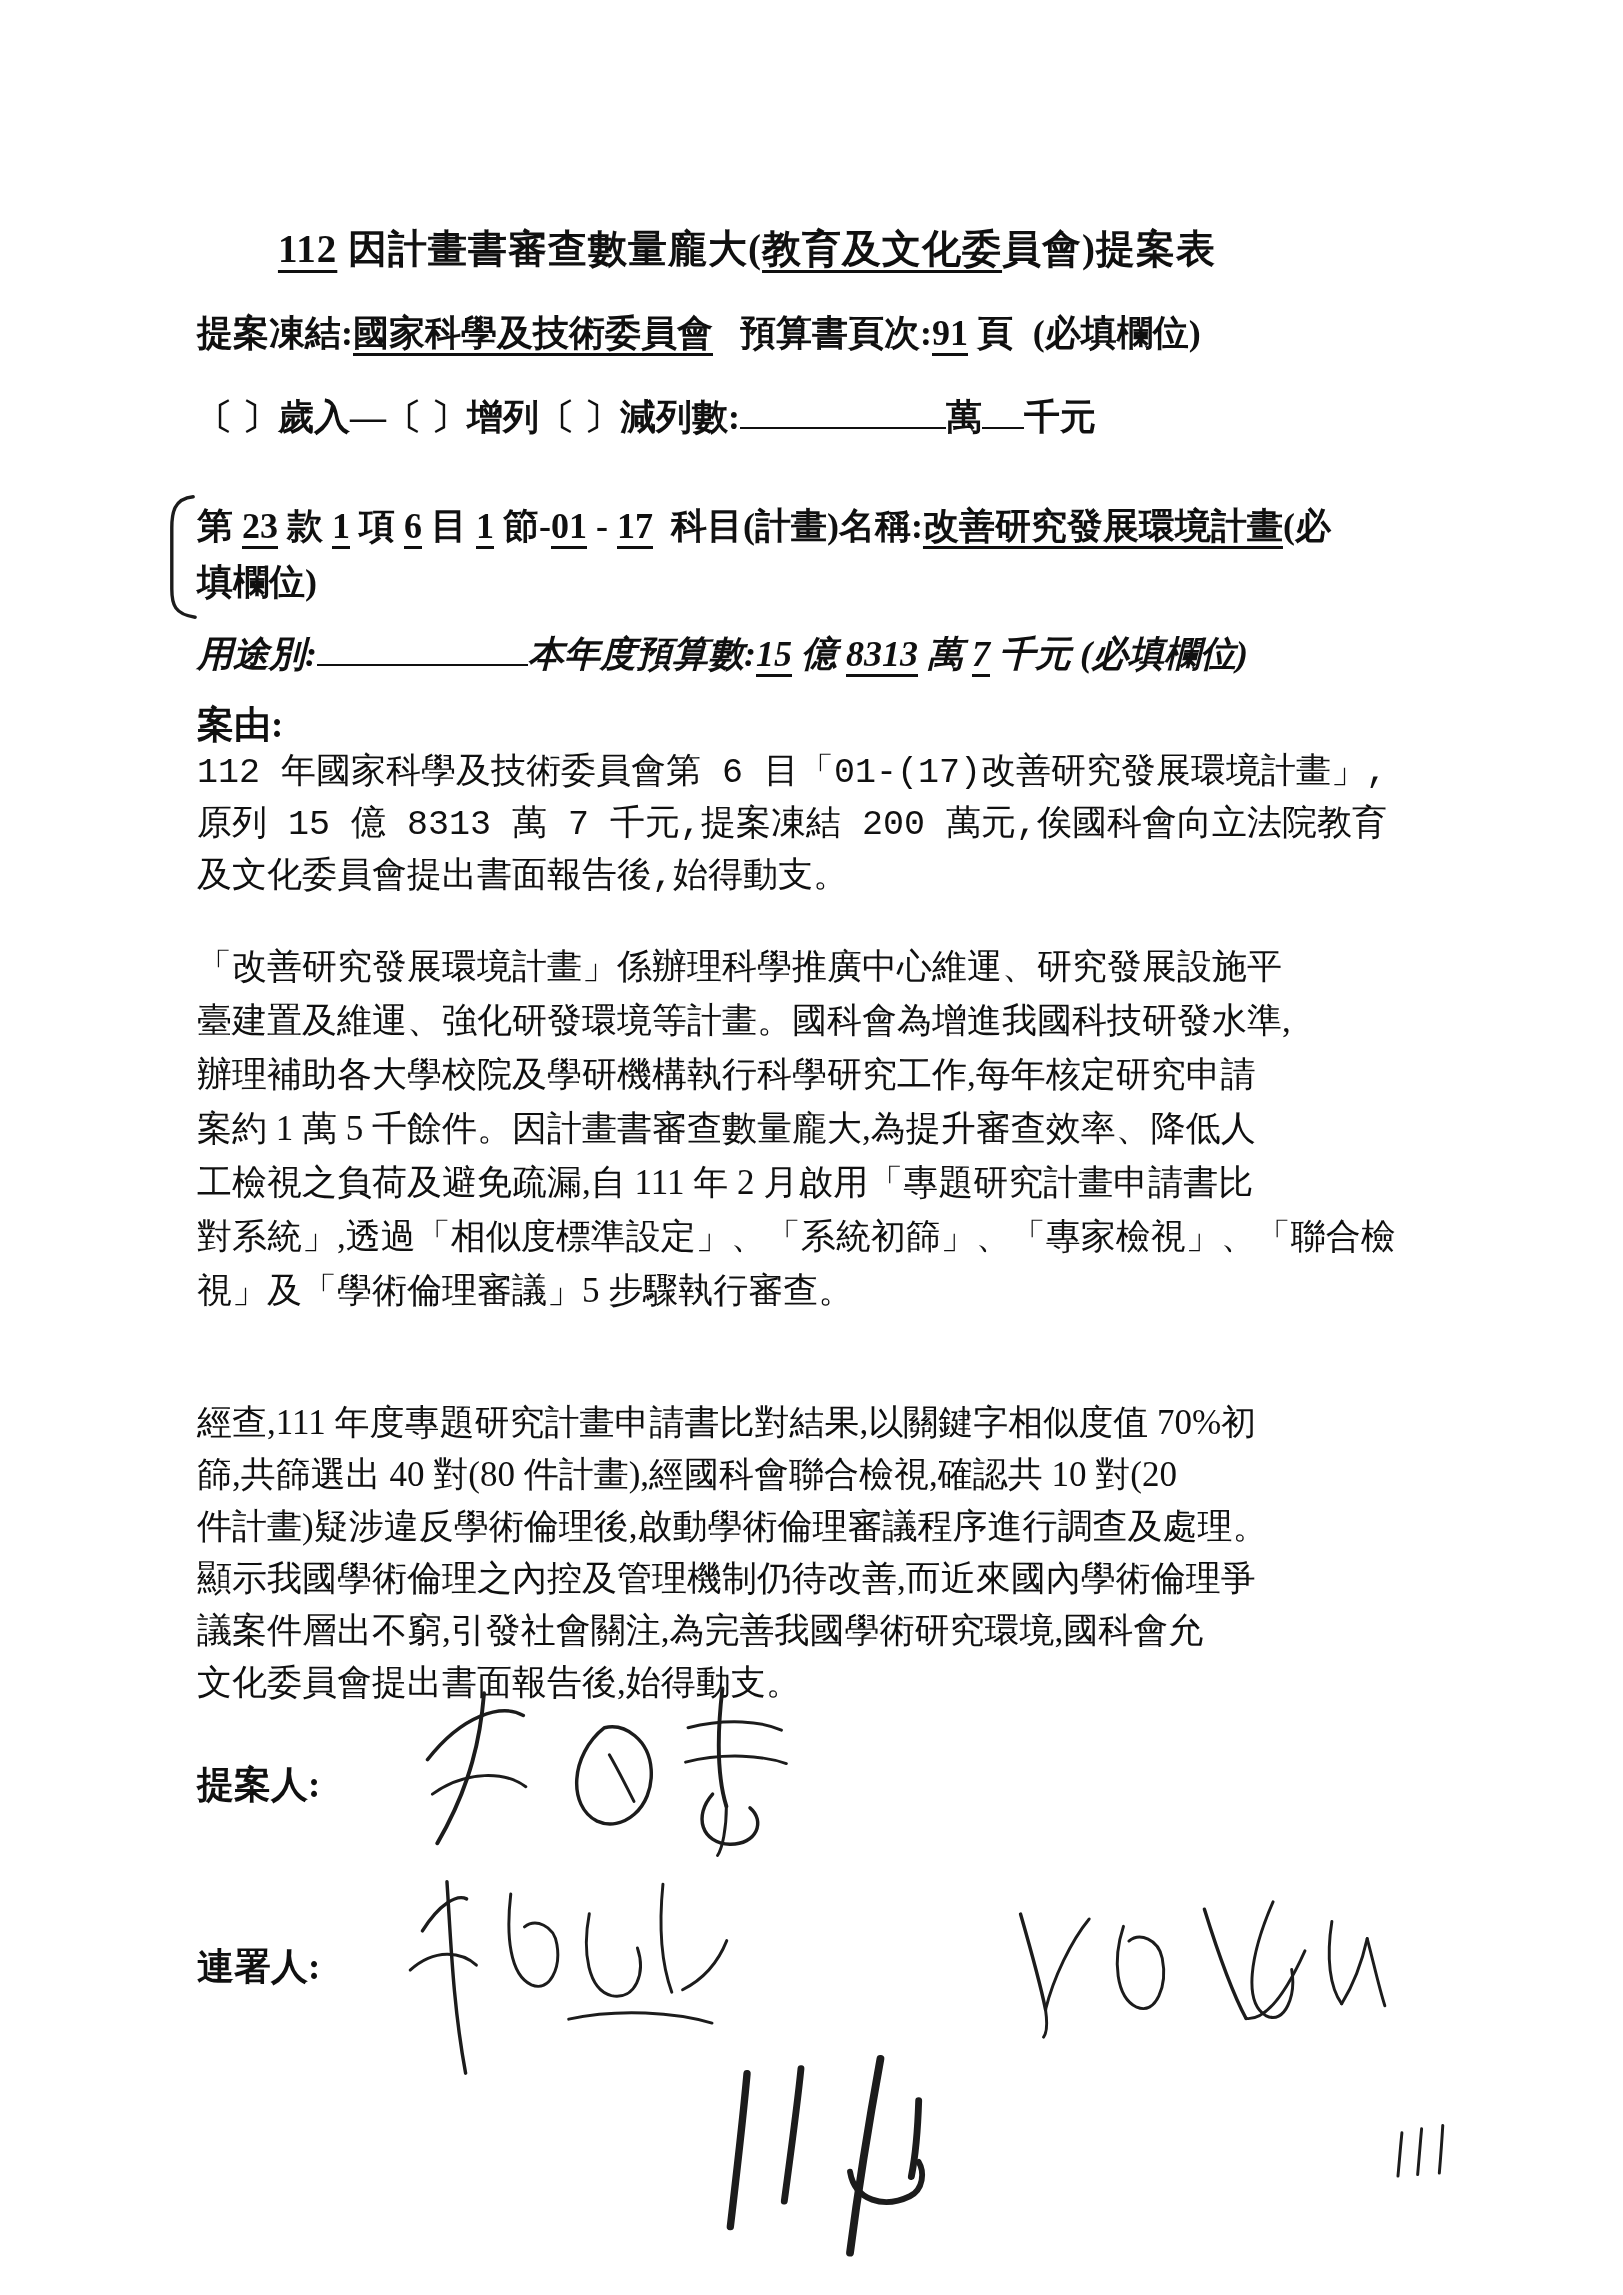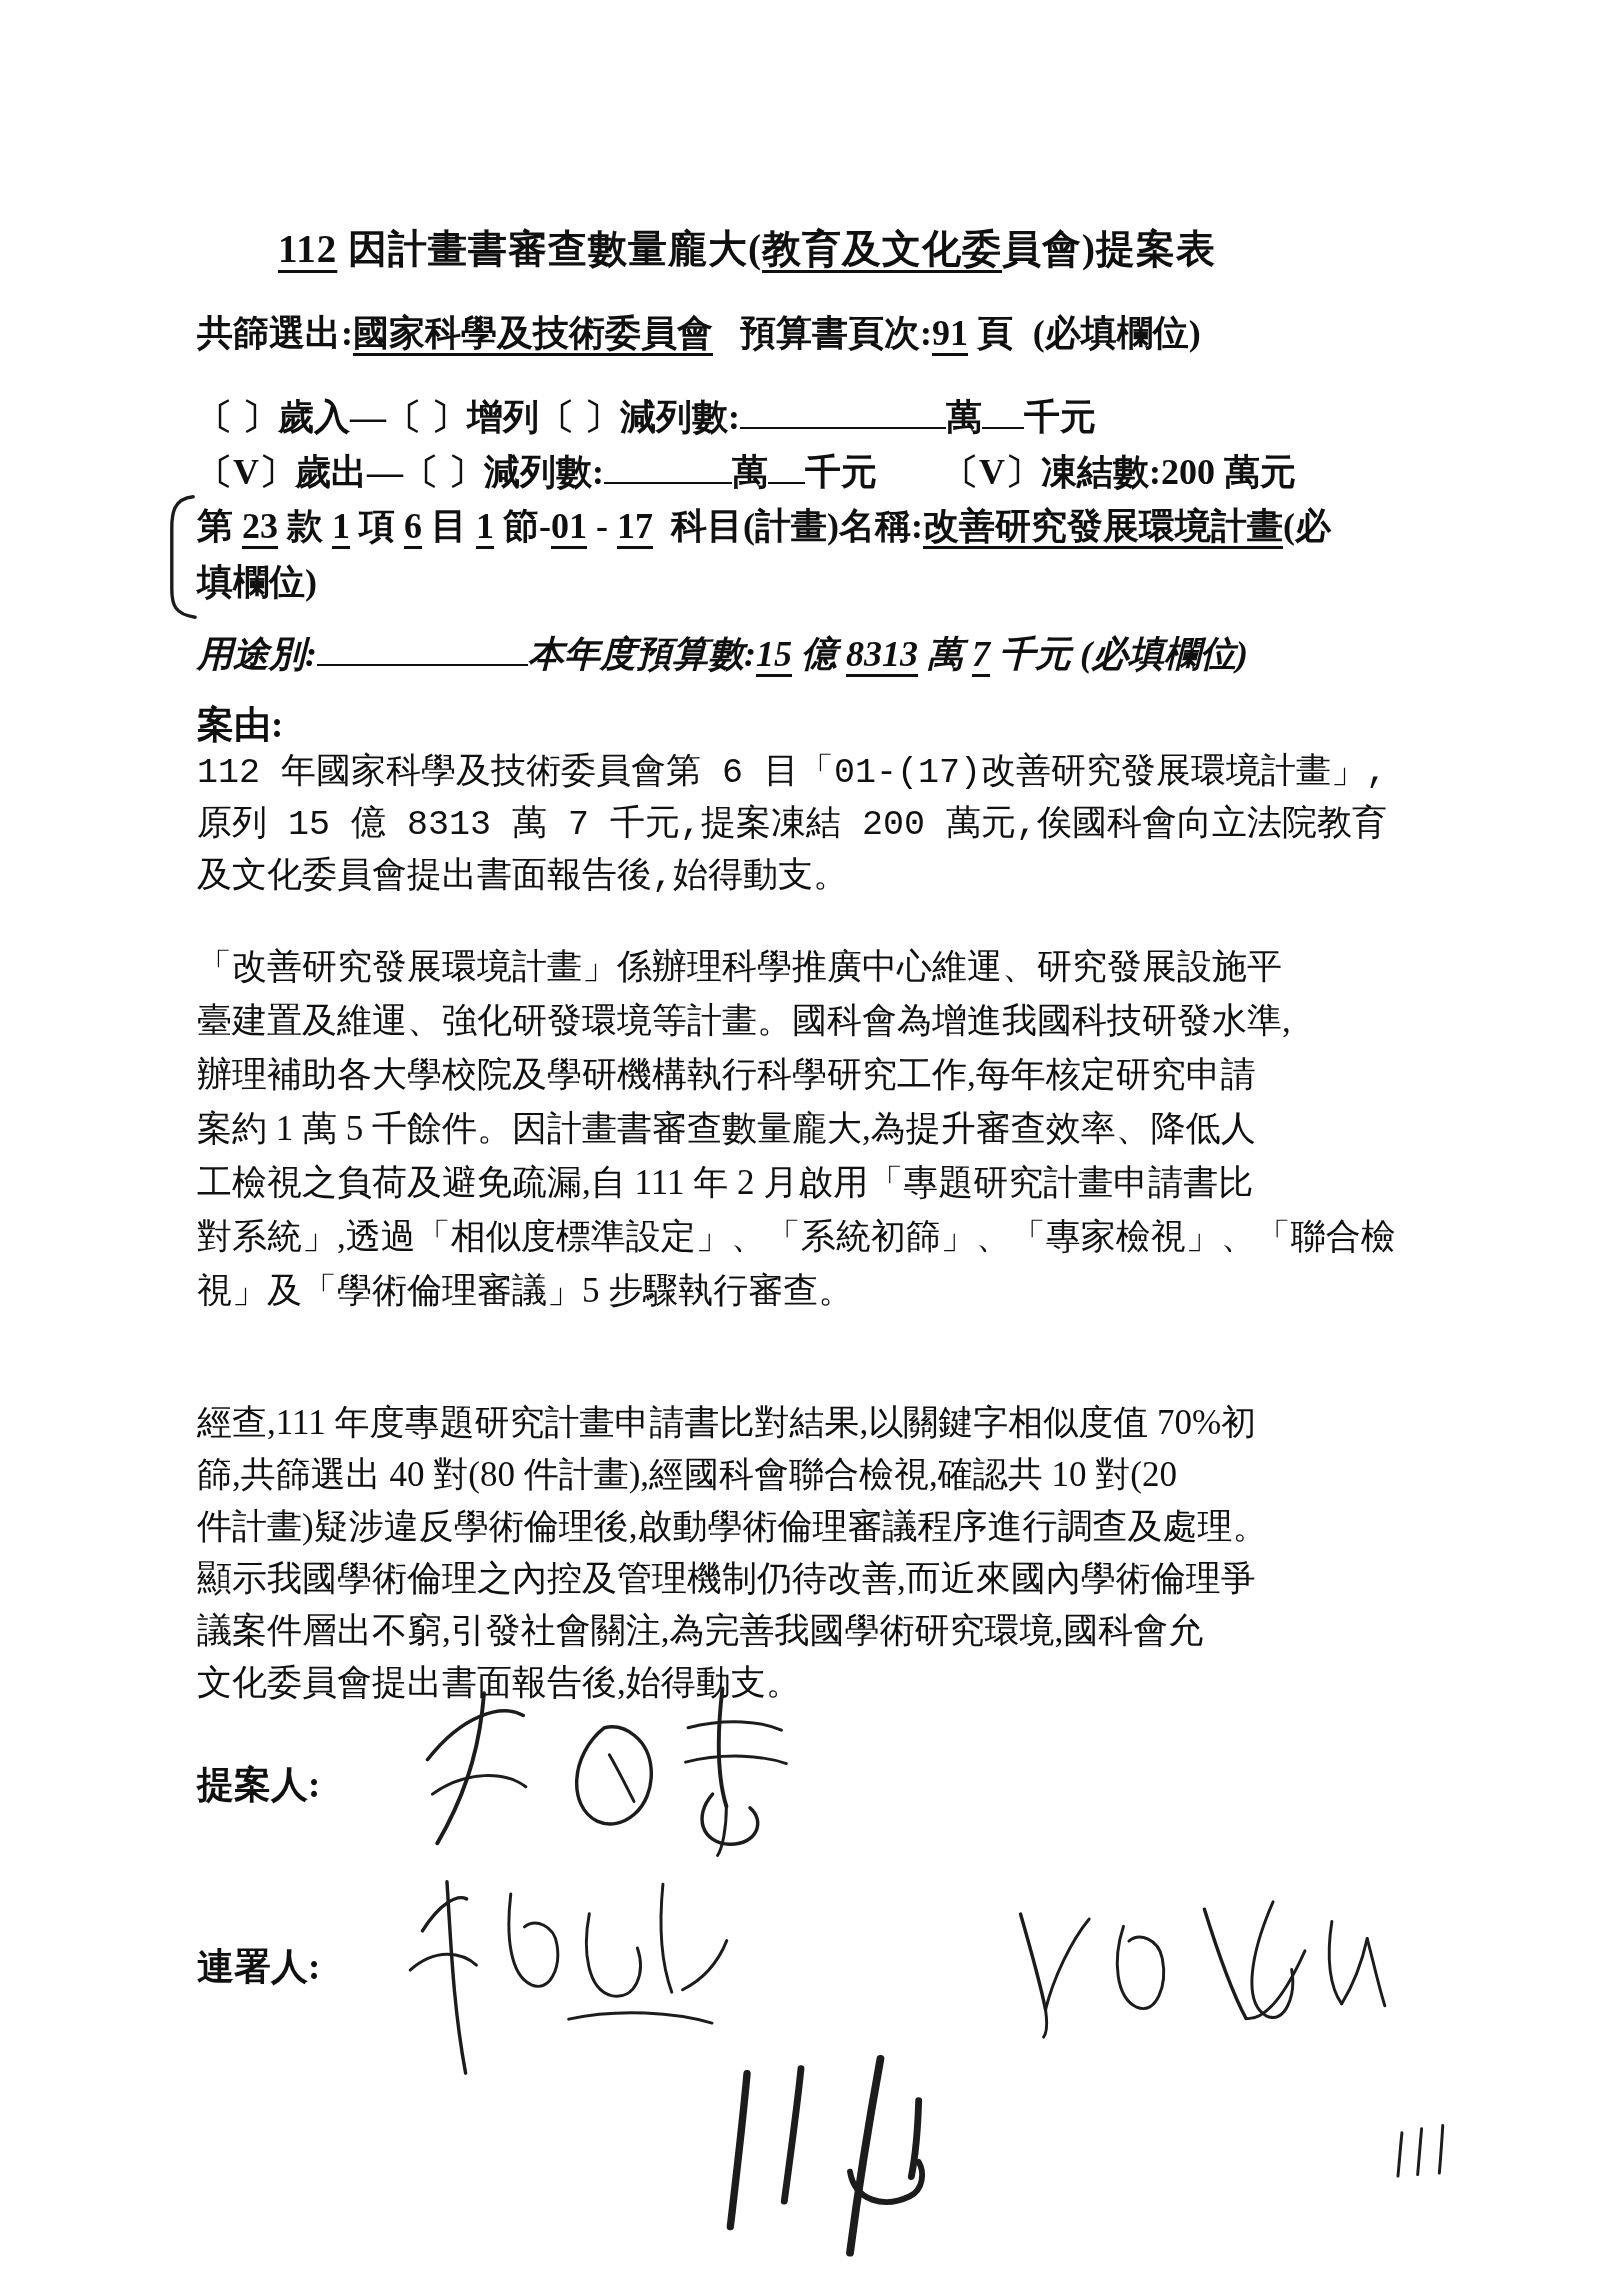--- a/index.html
+++ b/index.html
@@ -43,25 +43,24 @@
     stroke-linejoin:round;
   }
 </style>
 </head>
 <body>
 
 <div class="page">
 
   <div class="abs title t"><span class="u">112</span><span> 因計畫書審查數量龐大(</span><span class="u">教育及文化委</span><span>員會)提案表</span></div>
 
-  <div class="abs hline t" style="left:197px;top:309px;"><span>共篩選出:</span><span class="u">國家科學及技術委員會</span><span style="margin-left:27px;">預算書頁次:</span><span class="u">91</span><span> 頁</span><span style="margin-left:19.7px;">(必填欄位)</span></div>
+  <div class="abs hline t" style="left:197px;top:309px;"><span>提案凍結:</span><span class="u">國家科學及技術委員會</span><span style="margin-left:27px;">預算書頁次:</span><span class="u">91</span><span> 頁</span><span style="margin-left:19.7px;">(必填欄位)</span></div>
 
   <div class="abs hline t" style="left:197px;top:393px;"><span>〔 〕歲入—〔 〕增列〔 〕減列數:</span><span class="blank" style="width:206px;"></span><span>萬</span><span class="blank" style="width:42px;"></span><span>千元</span></div>
 
-  <div class="abs hline t" style="left:197px;top:448px;"><span>〔V〕歲出—〔 〕減列數:</span><span class="blank" style="width:128px;"></span><span>萬</span><span class="blank" style="width:37px;"></span><span>千元</span><span style="margin-left:66px;">〔V〕凍結數:200 萬元</span></div>
 
   <svg class="abs bracket" style="left:165px;top:493px;" width="34" height="128" viewBox="0 0 70 260">
     <path d="M58,6 C18,10 14,40 14,70 L14,196 C14,228 20,248 62,254" stroke-width="7"></path>
   </svg>
 
   <div class="abs hline t" style="left:197px;top:502px;"><span>第 </span><span class="u">23</span><span> 款 </span><span class="u">1</span><span> 項 </span><span class="u">6</span><span> 目 </span><span class="u">1</span><span> 節-</span><span class="u">01</span><span> - </span><span class="u">17</span><span>  科目(計畫)名稱:</span><span class="u">改善研究發展環境計畫</span><span>(必</span></div>
   <div class="abs hline t" style="left:197px;top:558px;"><span>填欄位)</span></div>
 
   <div class="abs hline t" style="left:197px;top:630px;font-style:italic;"><span>用途別:</span><span class="blank" style="width:211px;"></span><span>本年度預算數:</span><span class="u">15</span><span> 億 </span><span class="u">8313</span><span> 萬 </span><span class="u">7</span><span> 千元 </span><span>(必填欄位)</span></div>
 

